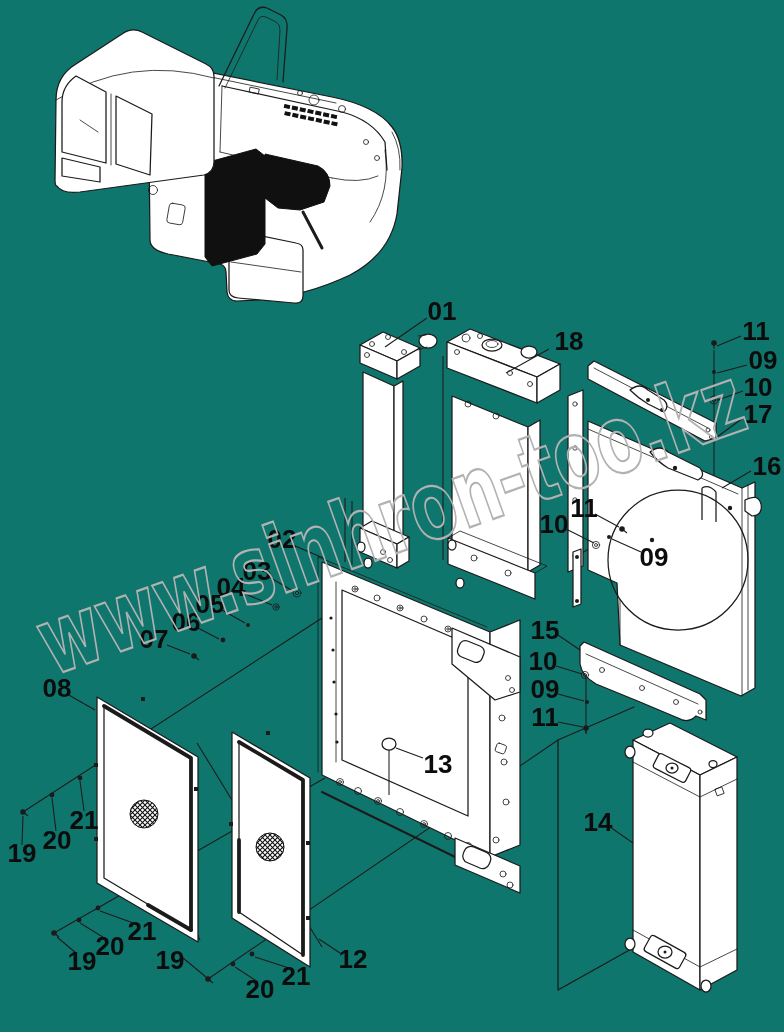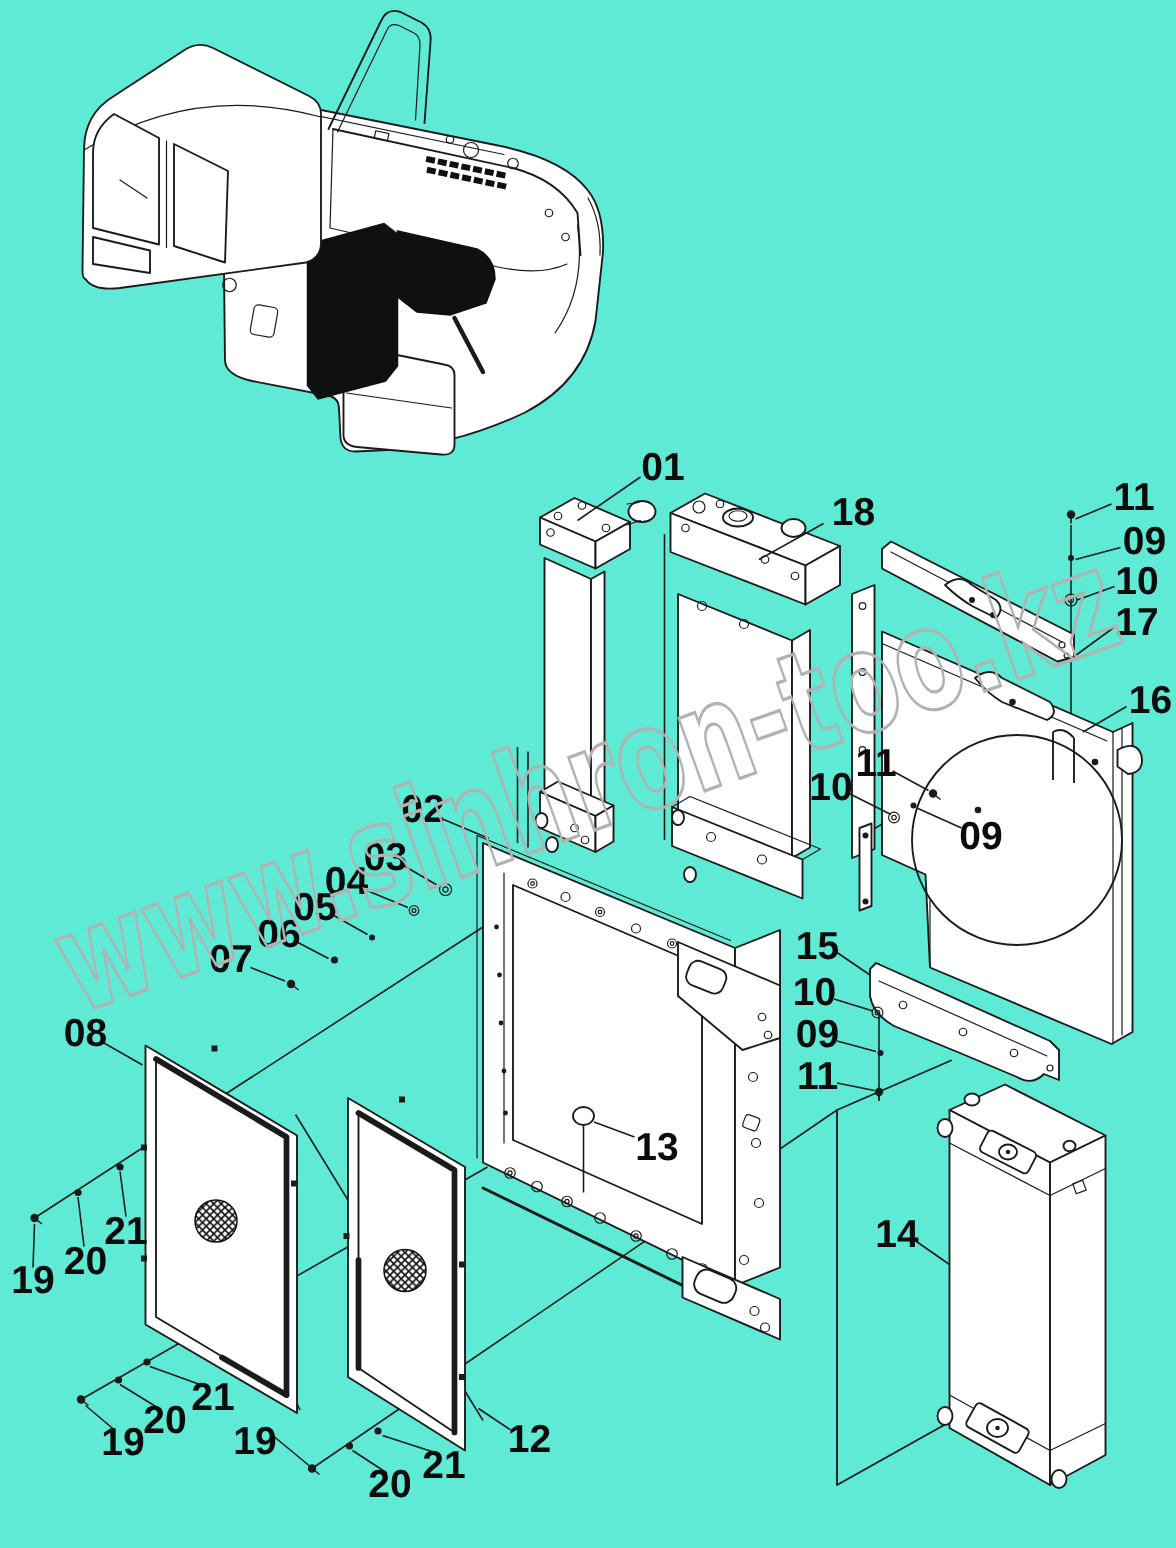--- a/index.html
+++ b/index.html
@@ -1,16 +1,16 @@
 <!DOCTYPE html>
 <html style="--line: #1b1b1b; --label: #0c0c0c; --wm: #b2b2b2;"><head>
 <meta charset="utf-8">
 <style>
   html,body{margin:0;padding:0;background:#fff;}
-  .stage{width:784px;height:1032px;position:relative;background:#5eead4;overflow:hidden;}
+  .stage{width:784px;height:1032px;position:relative;background:#0f766e;overflow:hidden;}
   svg{display:block;}
   .ln{fill:none;stroke:var(--line,#1b1b1b);stroke-width:1.25;stroke-linejoin:round;stroke-linecap:round;}
   .lnf{fill:#fff;stroke:var(--line,#1b1b1b);stroke-width:1.25;stroke-linejoin:round;}
   .thk{stroke-width:3.8;}
   .th2{stroke-width:2;}
   .thin{stroke-width:.8;}
   .ld{fill:none;stroke:var(--line,#1b1b1b);stroke-width:1.05;}
   .blk{fill:#101010;stroke:#101010;stroke-width:1;}
   .dot{fill:var(--line,#1b1b1b);stroke:none;}
   .lbl{font:bold 26px "Liberation Sans",sans-serif;fill:var(--label,#0c0c0c);}

